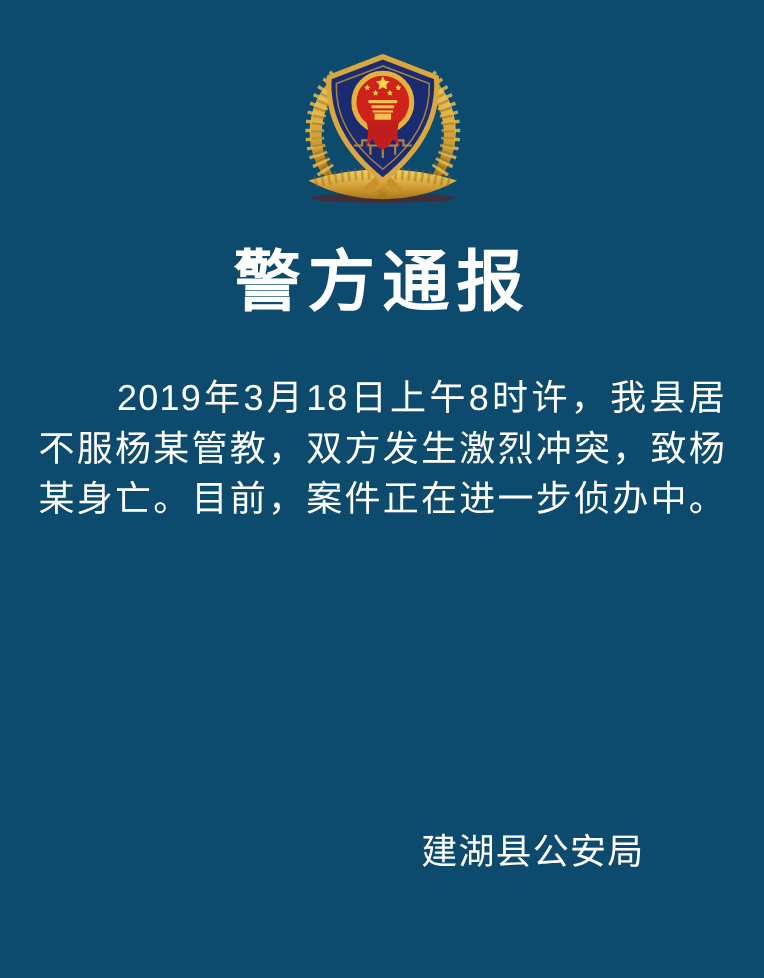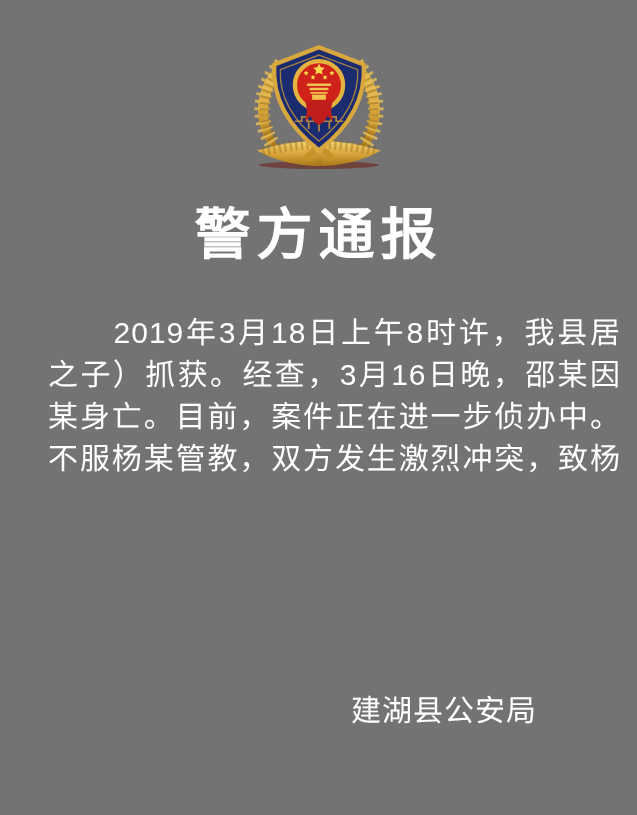--- a/index.html
+++ b/index.html
@@ -3,21 +3,21 @@
 <meta charset="utf-8">
 <style>
   html, body {
     margin: 0;
     padding: 0;
   }
   .page {
     position: relative;
     width: 637px;
     height: 815px;
-    background: #737373;
+    background: #0c4a6e;
     overflow: hidden;
     font-family: "Liberation Sans", "DejaVu Sans", sans-serif;
     color: #FFFFFF;
   }
   .emblem {
     position: absolute;
     top: 42px;
     left: 50%;
     transform: translateX(-50%);
     width: 172px;
@@ -33,21 +33,21 @@
     line-height: 70px;
     text-align: center;
     font-size: 56px;
     font-weight: bold;
     letter-spacing: 6px;
     white-space: nowrap;
   }
   .notice-body {
     position: absolute;
     top: 312px;
-    left: 48px;
+    left: 32px;
     width: 573px;
   }
   .body-line {
     font-size: 30px;
     line-height: 42px;
     height: 42px;
     text-align: justify;
     text-align-last: justify;
     text-justify: inter-ideograph;
     white-space: nowrap;
@@ -126,22 +126,21 @@
       </g>
 
       <path d="M84,68 Q88,82 83,93 L90,86 Q94,94 100,96 Q106,94 110,86 L117,93 Q112,82 116,68 Z" fill="#BF1E1C"></path>
     </svg>
   </div>
 
   <div class="notice-title">警方通报</div>
 
   <div class="notice-body">
     <div class="body-line">　　2019年3月18日上午8时许，我县居</div>
-    <div class="body-line">之子）抓获。经查，3月16日晚，邵某因</div>
+    <div class="body-line">不服杨某管教，双方发生激烈冲突，致杨</div>
     <div class="body-line">某身亡。目前，案件正在进一步侦办中。</div>
-    <div class="body-line">不服杨某管教，双方发生激烈冲突，致杨</div>
   </div>
 
   <div class="signature">
     <div class="signature-line">建湖县公安局</div>
   </div>
 
 </div>
 
 </body></html>

